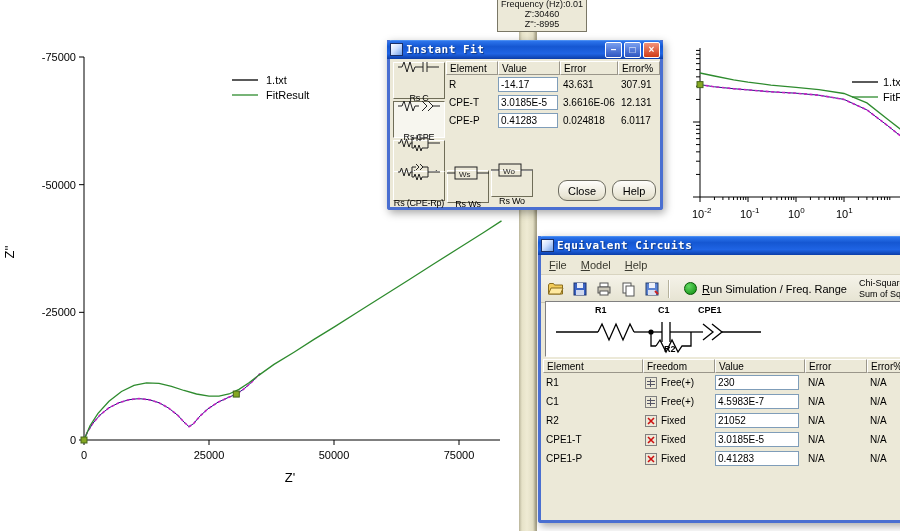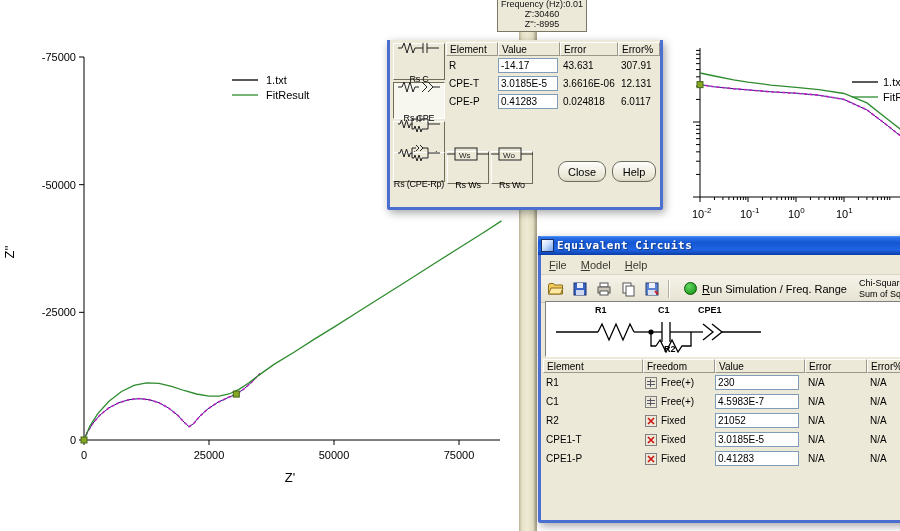--- a/index.html
+++ b/index.html
@@ -182,20 +182,29 @@
 
   <div class="frame-strip"></div>
 
   <div class="readout">
     <div>Frequency (Hz):0.01</div>
     <div>Z':30460</div>
     <div>Z'':-8995</div>
   </div>
 
   <div class="xp-window" id="instant-fit" style="left:387px;top:40px;width:270px;height:167px;">
+    <div class="titlebar">
+      <span class="win-icon"></span>
+      <span class="title-text">Instant Fit</span>
+      <span class="title-btns">
+        <span class="tb tb-min">–</span>
+        <span class="tb tb-max">□</span>
+        <span class="tb tb-close">×</span>
+      </span>
+    </div>
     <div class="win-body" id="if-body">
       <div class="if-table">
         <div class="if-hdr" id="if-hdr">
             <div class="hcell">Element</div>
             <div class="hcell">Value</div>
             <div class="hcell">Error</div>
             <div class="hcell">Error%</div>
           </div>
         <div id="if-rows">
             <div class="if-row">
@@ -264,21 +273,21 @@
           <span><svg width="42" height="16" viewBox="0 0 42 16">
               <g stroke="#222" fill="none">
                 <path d="M0 8 h8"></path>
                 <rect x="8" y="2" width="22" height="12"></rect>
                 <path d="M30 8 h12"></path>
               </g>
               <text x="12" y="11.5" font-size="8" font-family="Liberation Sans, sans-serif" fill="#222">Ws</text>
             </svg></span>
           <span class="lbl">Rs Ws</span>
         </div>
-        <div class="cbtn" style="left: 101px; top: 111px; width: 42px; height: 33px;">
+        <div class="cbtn" style="left: 101px; top: 111px; width: 42px; height: 27px;">
           <span><svg width="42" height="16" viewBox="0 0 42 16">
               <g stroke="#222" fill="none">
                 <path d="M0 8 h8"></path>
                 <rect x="8" y="2" width="22" height="12"></rect>
                 <path d="M30 8 h12"></path>
               </g>
               <text x="12" y="11.5" font-size="8" font-family="Liberation Sans, sans-serif" fill="#222">Wo</text>
             </svg></span>
           <span class="lbl">Rs Wo</span>
         </div>

